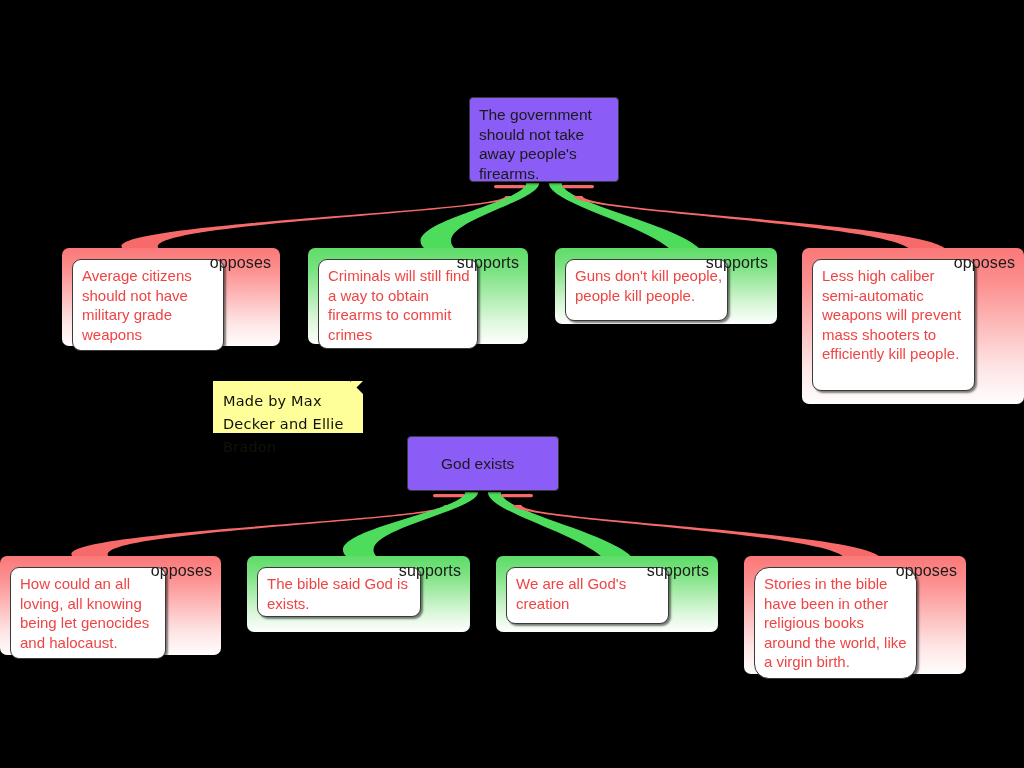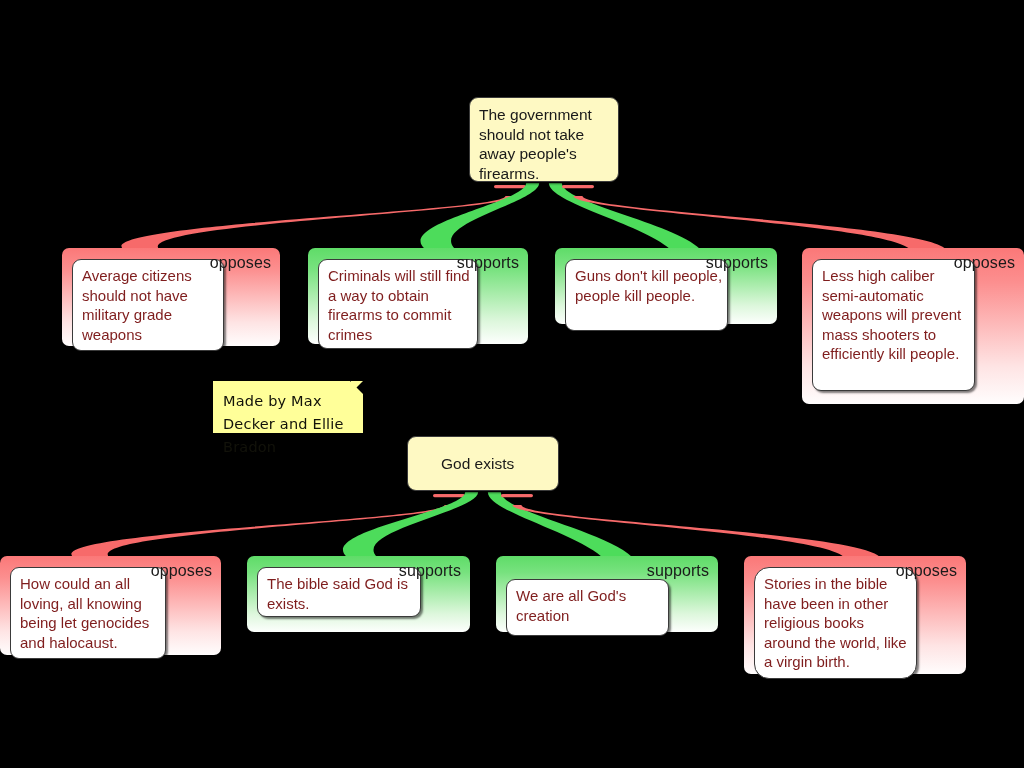--- a/index.html
+++ b/index.html
@@ -21,23 +21,23 @@
     left: 0;
     top: 0;
     width: 1024px;
     height: 768px;
     pointer-events: none;
   }
 
   
   .node-plain {
     position: absolute;
-    background: #fef9c3;
+    background: #8b5cf6;
     border: 1px solid #3a3a3a;
-    border-radius: 9px;
+    border-radius: 4px;
     box-sizing: border-box;
     box-shadow: 2px 2px 2px rgba(0,0,0,0.55);
     display: flex;
     align-items: flex-start;
   }
   .node-plain.center { align-items: center; padding-left: 24px; }
   .node-plain .txt {
     font-size: 15.5px;
     line-height: 19.5px;
     color: #1a1a1a;
@@ -74,21 +74,21 @@
     background: #ffffff;
     border: 1px solid #3a3a3a;
     border-radius: 9px;
     box-sizing: border-box;
     box-shadow: 2px 2px 2px rgba(0,0,0,0.5);
     overflow: hidden;
   }
   .claim .bubble .txt {
     font-size: 15px;
     line-height: 19.5px;
-    color: #7f1d1d;
+    color: #ef4444;
     padding: 6px 2px 6px 9px;
     white-space: pre-line;
   }
 
   
   .sticky {
     position: absolute;
     background: #ffff99;
     box-sizing: border-box;
     box-shadow: 2px 2px 3px rgba(0,0,0,0.55);
@@ -153,21 +153,21 @@
   </div>
 
   <div class="claim supports" style="left:308px; top:248px; width:220px; height:96px;">
     <div class="bubble" style="width:160px; height:90px;">
       <div class="txt">Criminals will still find a way to obtain firearms to commit crimes</div>
     </div>
     <div class="relation">supports</div>
   </div>
 
   <div class="claim supports" style="left:555px; top:248px; width:222px; height:76px;">
-    <div class="bubble" style="width:163px; height:72px;">
+    <div class="bubble" style="width:163px; height:62px;">
       <div class="txt">Guns don't kill people, people kill people.</div>
     </div>
     <div class="relation">supports</div>
   </div>
 
   <div class="claim opposes" style="left:802px; top:248px; width:222px; height:156px;">
     <div class="bubble" style="width:163px; height:132px;">
       <div class="txt">Less high caliber semi-automatic weapons will prevent mass shooters to efficiently kill people.</div>
     </div>
     <div class="relation">opposes</div>
@@ -191,21 +191,21 @@
   </div>
 
   <div class="claim supports" style="left:247px; top:556px; width:223px; height:76px;">
     <div class="bubble" style="width:164px; height:50px;">
       <div class="txt">The bible said God is exists.</div>
     </div>
     <div class="relation">supports</div>
   </div>
 
   <div class="claim supports" style="left:496px; top:556px; width:222px; height:76px;">
-    <div class="bubble" style="width:163px; height:57px;margin-top:12px;">
+    <div class="bubble" style="width:163px; height:57px;">
       <div class="txt">We are all God's creation</div>
     </div>
     <div class="relation">supports</div>
   </div>
 
   <div class="claim opposes" style="left:744px; top:556px; width:222px; height:118px;">
     <div class="bubble" style="width:163px; height:112px;border-radius:15px;">
       <div class="txt">Stories in the bible have been in other religious books around the world, like a virgin birth.</div>
     </div>
     <div class="relation">opposes</div>

